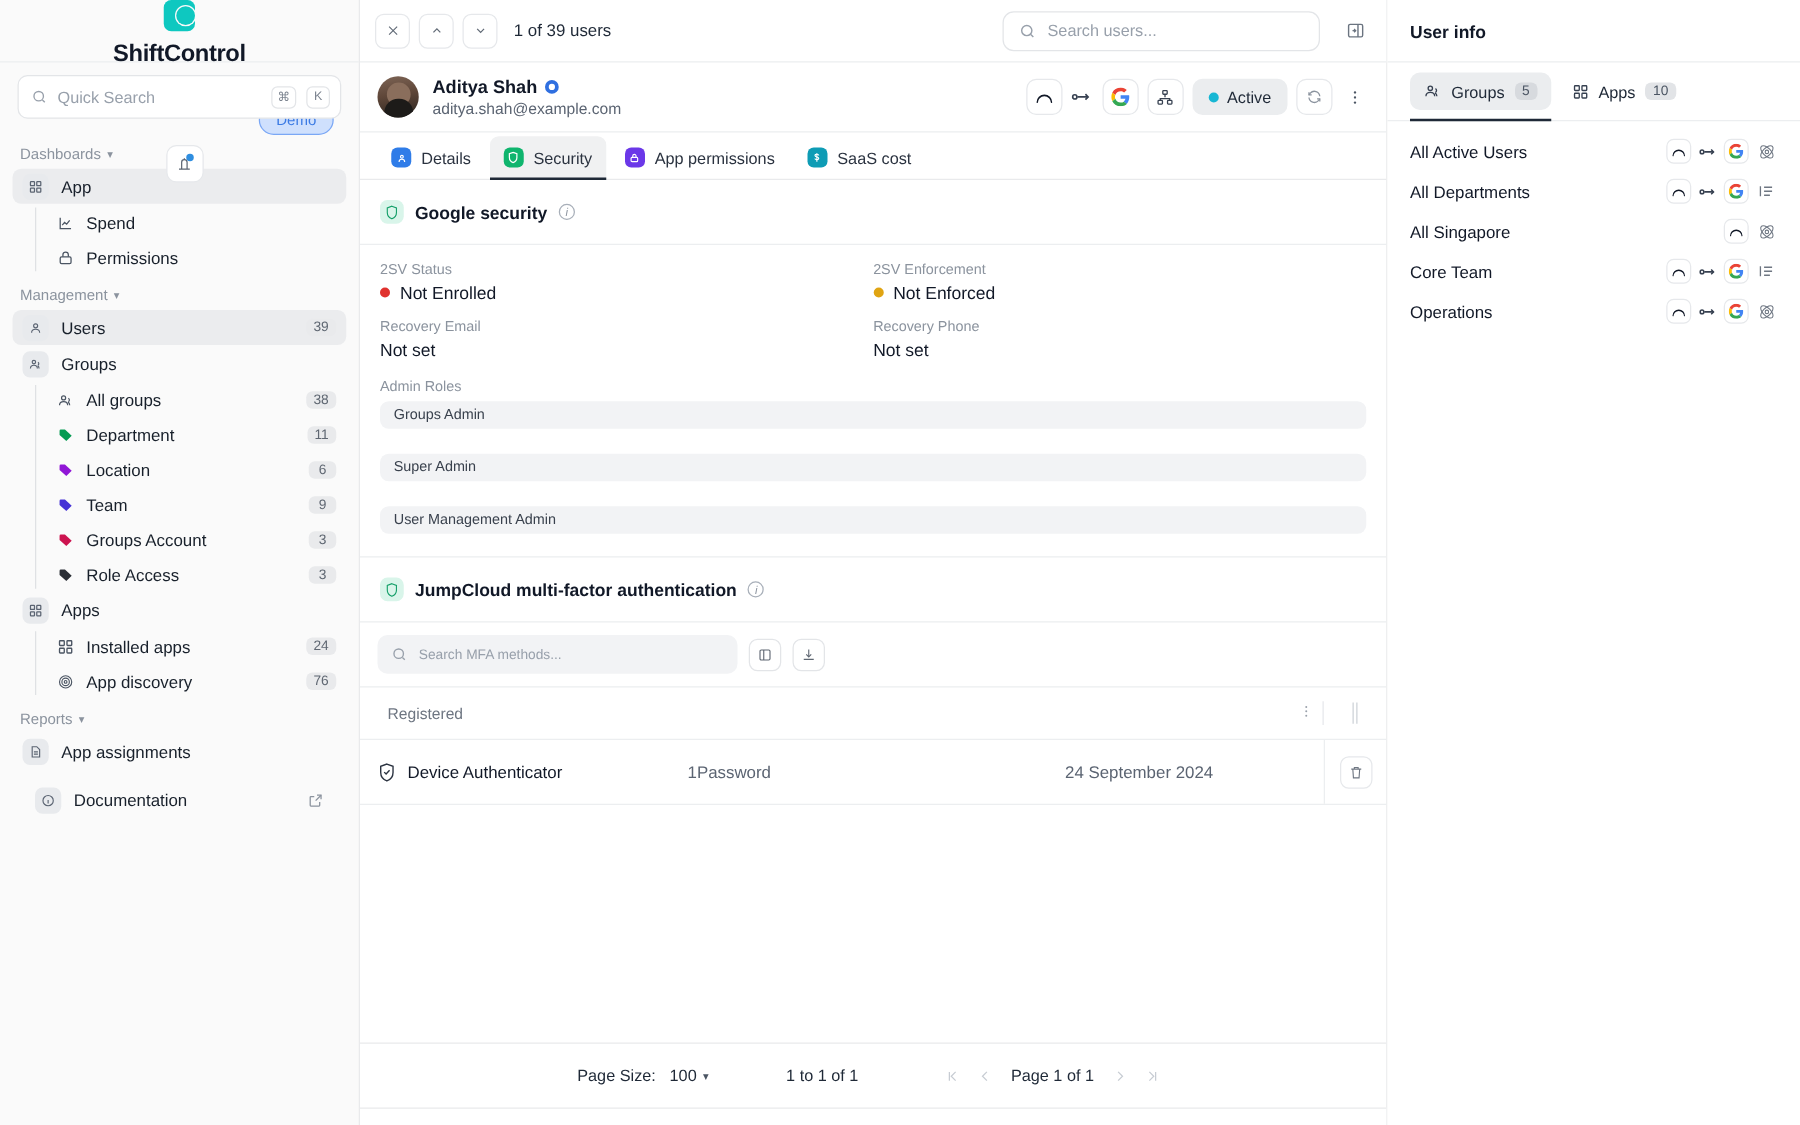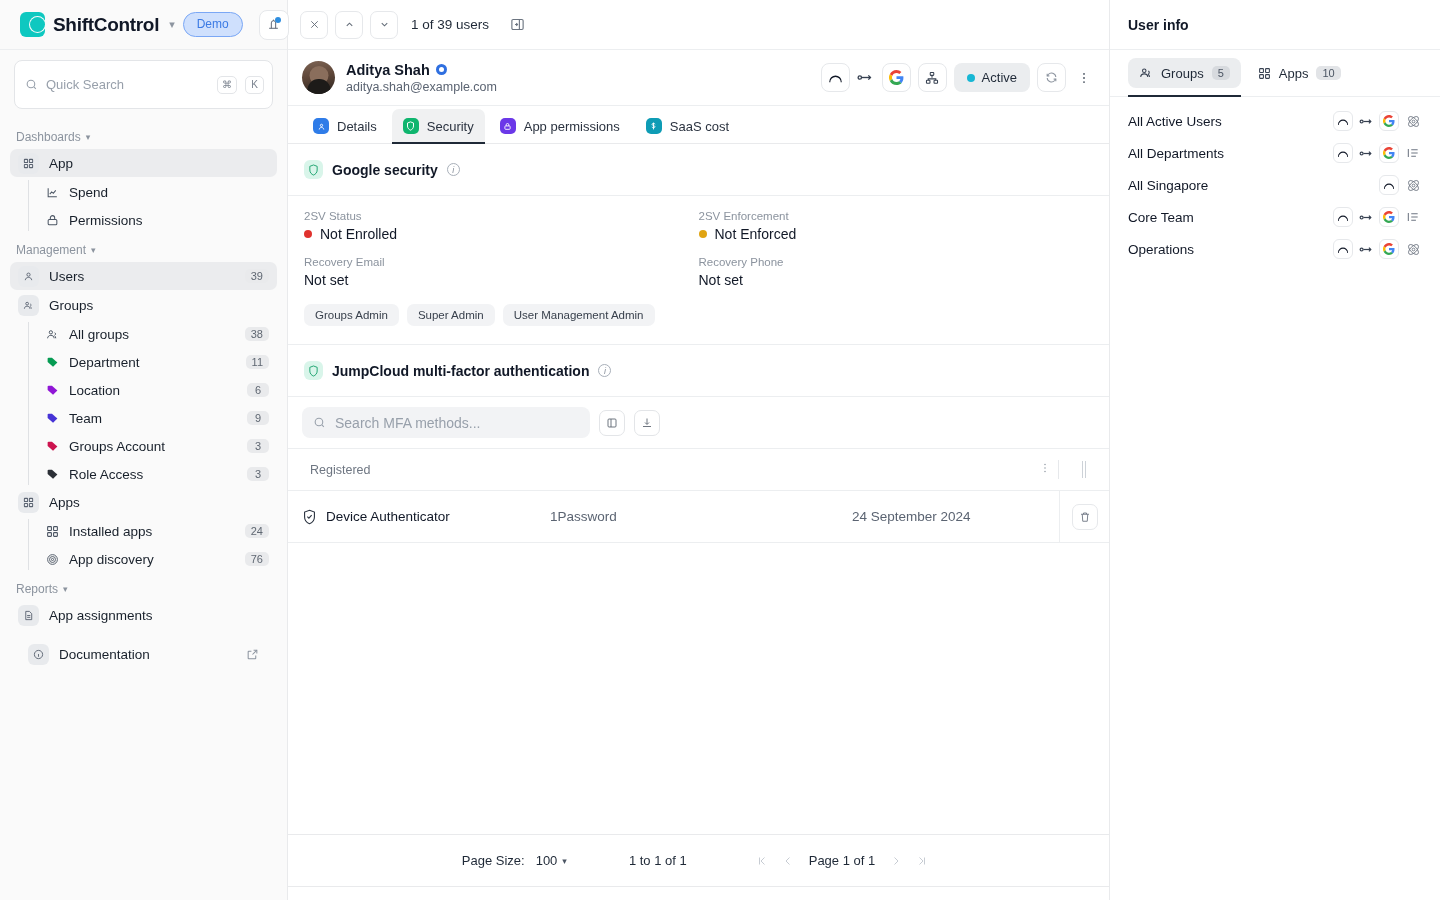--- a/index.html
+++ b/index.html
@@ -19,20 +19,21 @@
     background: #fafafa;
     border-right: 1px solid #e9eaec;
     display: flex; flex-direction: column;
     flex: 0 0 288px;
     position: relative;
   }
   .brand-row {
     height: 50px; display: flex; align-items: center;
     padding: 0 20px; gap: 8px;
     border-bottom: 1px solid #eceef0;
+    flex-direction: column;
   }
   .logo-mark {
     width: 25px; height: 25px; border-radius: 6px;
     background: #0ec8c0; position: relative; flex: 0 0 25px;
   }
   .logo-mark::after {
     content: ""; position: absolute; left: 9px; top: 4px;
     width: 17px; height: 17px; border-radius: 50%;
     background: #fafafa;
   }
@@ -51,21 +52,21 @@
   }
   .icon-sq {
     width: 30px; height: 30px; border: 1px solid #e6e8eb; border-radius: 8px;
     background: #fff; display: flex; align-items: center; justify-content: center;
     margin-left: 8px; position: relative; flex: 0 0 30px;
   }
   .bell-badge { position:absolute; top:6px; right:7px; width:6px;height:6px;border-radius:50%;background:#2f8ee0; }
 
   .search-wrap { padding: 10px 14px 6px; }
   .quick-search {
-    height: 49px; border: 1px solid #e3e5e8; border-radius: 8px;
+    height: 35px; border: 1px solid #e3e5e8; border-radius: 8px;
     background: #fff; display: flex; align-items: center; gap: 8px;
     padding: 0 8px 0 10px;
   }
   .quick-search .ph { font-size: 13px; color: #98a0ab; flex: 1; }
   .kbd {
     border: 1px solid #e3e5e8; border-radius: 5px; background: #fff;
     font-size: 10px; color: #7b838f; min-width: 19px; height: 18px;
     display: flex; align-items: center; justify-content: center; padding: 0 4px;
   }
 
@@ -177,32 +178,32 @@
   .shield-box { width:19px;height:19px;border-radius:6px;background:#d9f5ea;display:flex;align-items:center;justify-content:center;flex:0 0 19px;}
   .card-title { font-size:14px; font-weight:600; color:#111827; }
   .info-i { width:13px;height:13px;border-radius:50%;border:1.2px solid #a8afb9;color:#8b939e;
             font-size:9px; display:flex;align-items:center;justify-content:center; font-style:italic; flex:0 0 13px;}
 
   .gsec { padding: 14px 16px 18px; border-bottom: 1px solid #eceef0; }
   .grid2 { display:grid; grid-template-columns: 1fr 1fr; row-gap: 14px; }
   .fld-label { font-size:11.5px; color:#8b939e; margin-bottom: 4px; }
   .fld-value { font-size:14px; color:#111827; display:flex; align-items:center; gap:8px; }
   .sdot { width:8px;height:8px;border-radius:50%; flex:0 0 8px;}
-  .chips { display:flex; gap:8px; margin-top:5px; flex-wrap: wrap; }
+  .chips { display:flex; gap:20px; margin-top:5px; flex-wrap: wrap; flex-direction: column; }
   .chip { background:#f2f3f5; border-radius:7px; font-size:11.5px; color:#39414d; padding:5px 11px; }
 
   .tbl-toolbar {
     height: 52px; display:flex; align-items:center; gap: 9px; padding: 0 14px;
     border-bottom: 1px solid #eceef0;
   }
   .mfa-search {
     width: 288px; height: 31px; border-radius: 8px; background:#f2f3f5;
     display:flex;align-items:center;gap:9px;padding:0 11px;
   }
-  .mfa-search .ph { font-size:14px; color:#98a0ab; }
+  .mfa-search .ph { font-size:11px; color:#98a0ab; }
   .tt-btn { width:26px;height:26px;border:1px solid #e3e5e8;border-radius:7px;background:#fff;
             display:flex;align-items:center;justify-content:center;color:#5f6772;cursor:pointer;flex:0 0 26px;}
 
   .tbl { width:100%; }
   .tbl-head { display:flex; height:42px; align-items:center; border-bottom:1px solid #eceef0; }
   .th { display:flex;align-items:center; font-size:12.5px; color:#6e7682; padding-left:22px; position:relative; height:100%; }
   .th .mn { margin-left:auto; color:#9aa1ab; padding-right:8px; }
   .th::after { content:""; position:absolute; right:0; top:11px; bottom:11px; width:1px; background:#e6e8eb;}
   .th.c1 { width: 240px; flex: 0 0 240px; }
   .th.c2 { width: 302px; flex: 0 0 302px; }
@@ -499,20 +500,27 @@
         <svg width="11" height="11" viewBox="0 0 24 24" fill="none" stroke="currentColor" stroke-width="2.2">
           <path d="M6 15l6-6 6 6"></path>
         </svg>
       </div>
       <div class="tb-btn">
         <svg width="11" height="11" viewBox="0 0 24 24" fill="none" stroke="currentColor" stroke-width="2.2">
           <path d="M6 9l6 6 6-6"></path>
         </svg>
       </div>
       <div class="count-text">1 of 39 users</div>
+      <div class="user-search">
+        <svg width="14" height="14" viewBox="0 0 24 24" fill="none" stroke="#98a0ab" stroke-width="2">
+          <circle cx="11" cy="11" r="7"></circle>
+            <path d="M20 20l-3.5-3.5"></path>
+        </svg>
+        <span class="ph">Search users...</span>
+      </div>
       <div class="panel-toggle">
         <svg width="15" height="15" viewBox="0 0 24 24" fill="none" stroke="currentColor" stroke-width="1.8">
           <rect x="3" y="4" width="18" height="16" rx="2"></rect>
             <path d="M15 4v16"></path>
             <path d="M8 12h4m-2-2l2 2-2 2"></path>
         </svg>
       </div>
     </div>
 
     <div class="userbar">
@@ -644,20 +652,21 @@
           <div>
             <div class="fld-label">Recovery Email</div>
             <div class="fld-value">Not set</div>
           </div>
           <div>
             <div class="fld-label">Recovery Phone</div>
             <div class="fld-value">Not set</div>
           </div>
         </div>
         <div style="margin-top:16px">
+          <div class="fld-label">Admin Roles</div>
           <div class="chips">
             <span class="chip">Groups Admin</span>
             <span class="chip">Super Admin</span>
             <span class="chip">User Management Admin</span>
           </div>
         </div>
       </div>
 
       <div class="card-head">
         <span class="shield-box">

